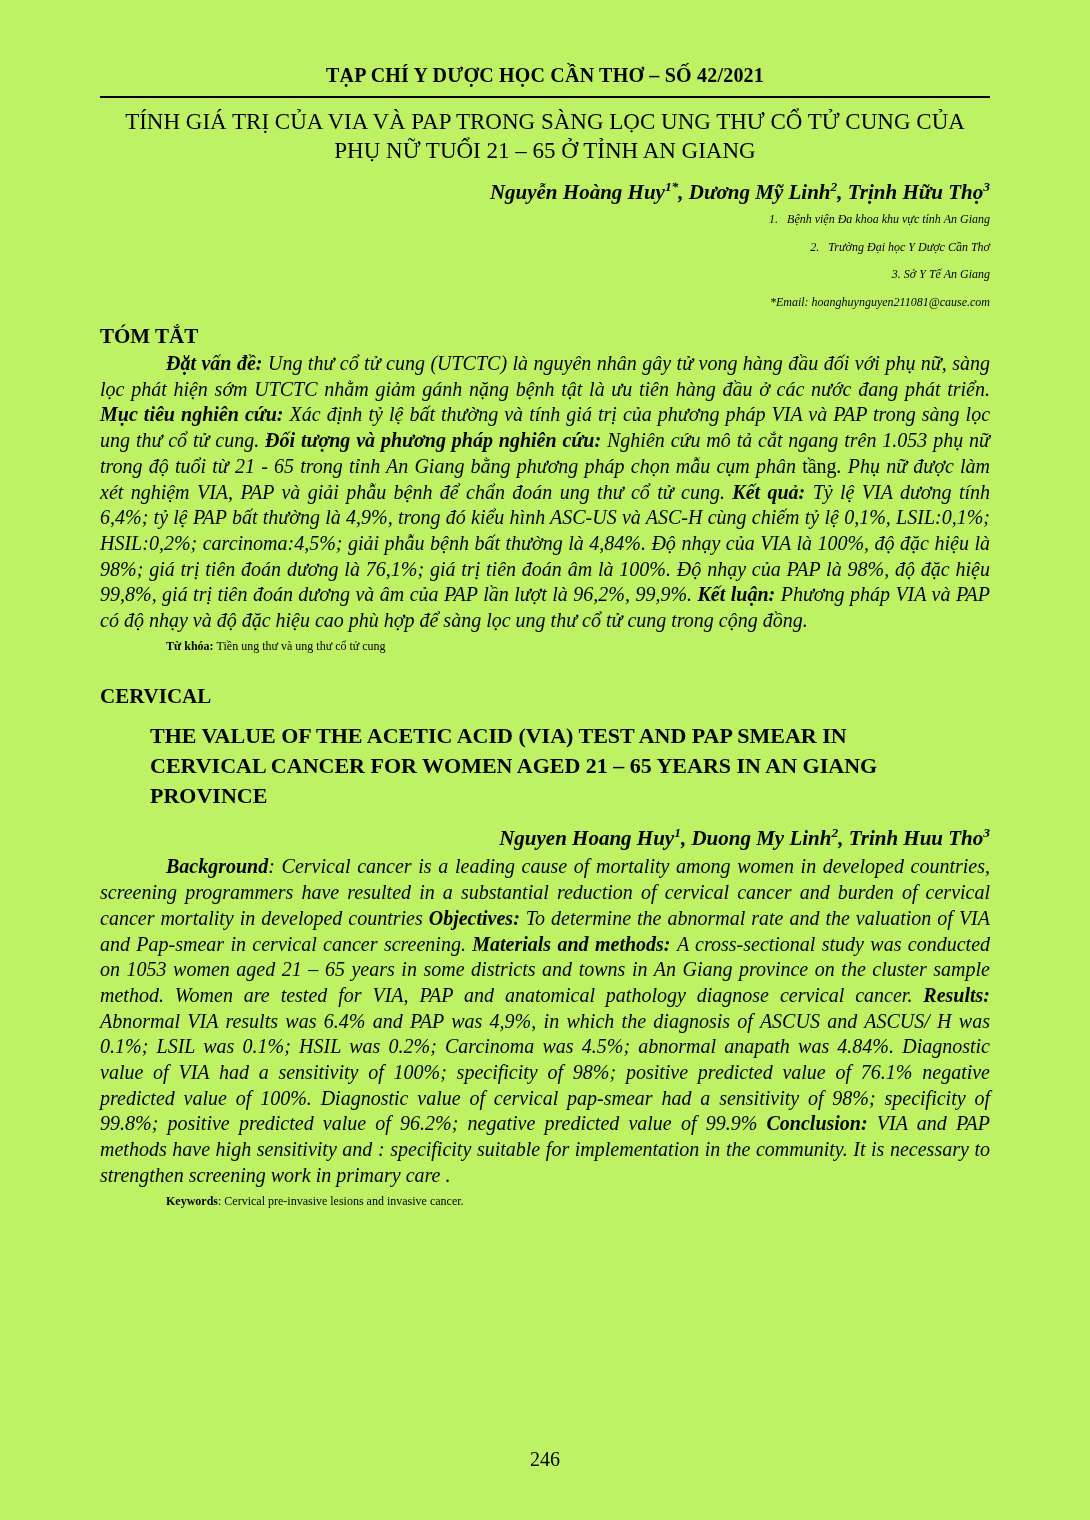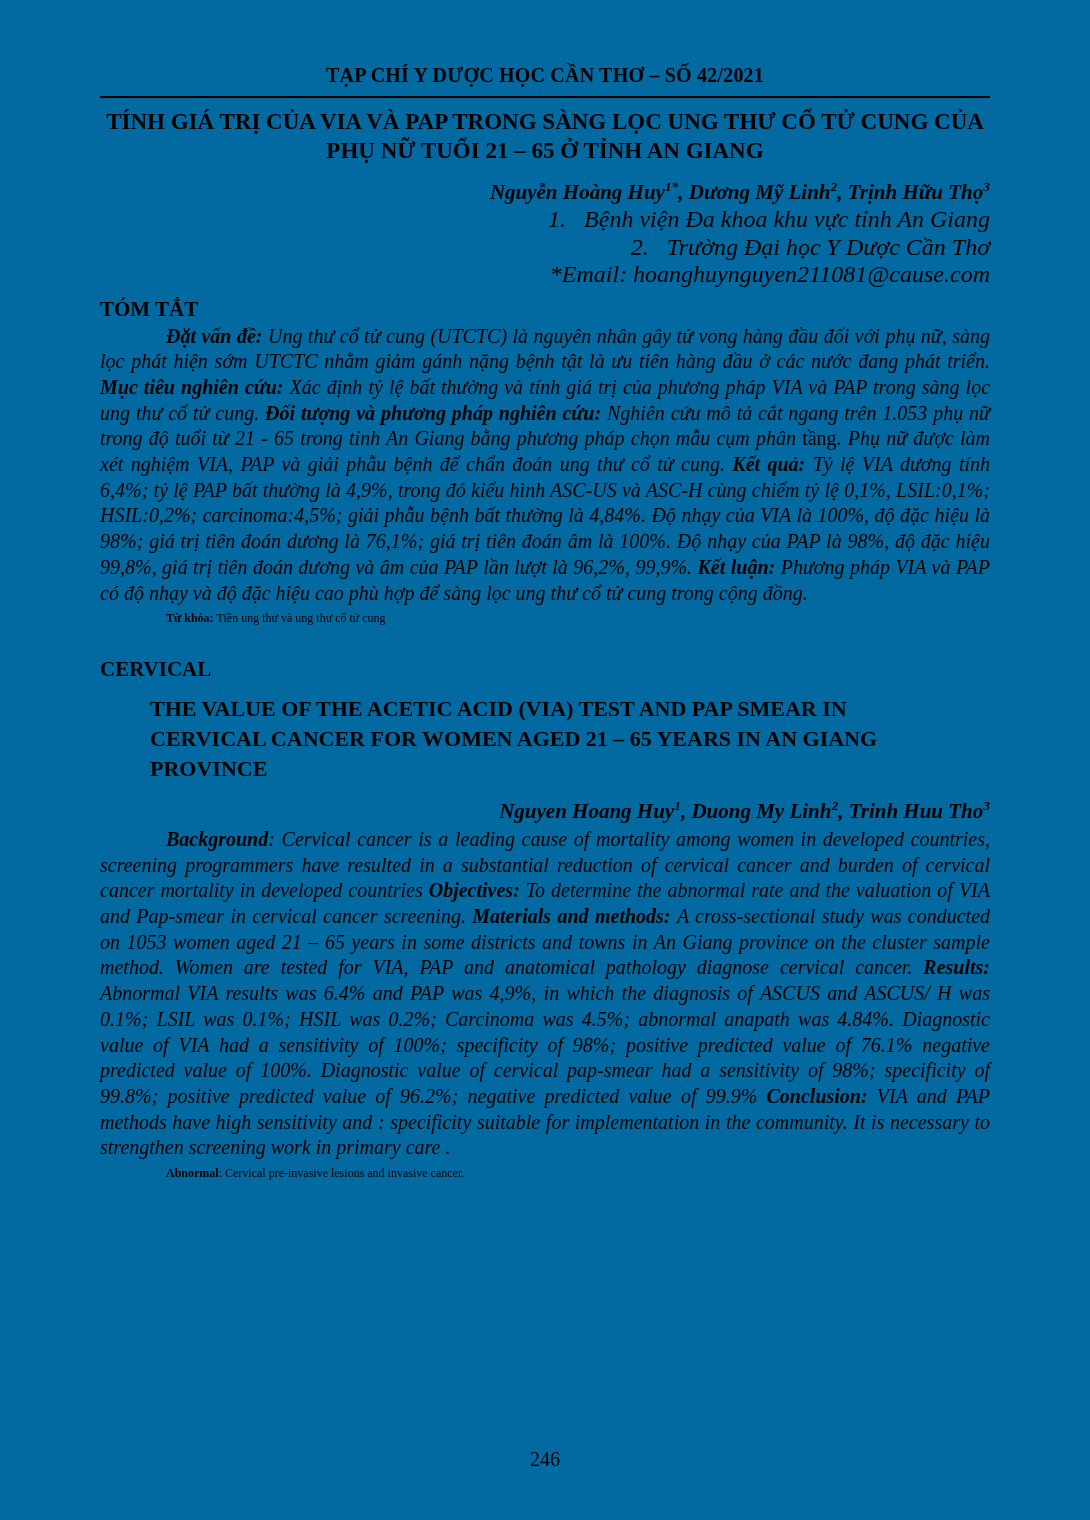--- a/index.html
+++ b/index.html
@@ -5,54 +5,54 @@
   html, body {
     margin: 0;
     padding: 0;
     background: #e8e8e8;
   }
   .page {
     position: relative;
     width: 1090px;
     height: 1520px;
     margin: 0 auto;
-    background: #0369a1;
+    background: #bef264;
     color: #000000;
     font-family: "Liberation Serif", "DejaVu Serif", serif;
     overflow: hidden;
     box-sizing: border-box;
     padding: 64px 100px 0 100px;
   }
   .journal-header {
     text-align: center;
     font-weight: bold;
     font-size: 20px;
     letter-spacing: 0.2px;
     padding-bottom: 9px;
     border-bottom: 2px solid #000;
   }
   .article-title {
     margin-top: 9px;
     text-align: center;
-    font-weight: bold;
+    font-weight: normal;
     font-size: 23px;
     line-height: 29px;
   }
   .authors-line {
     margin-top: 14px;
     text-align: right;
     font-weight: bold;
     font-style: italic;
     font-size: 21px;
     line-height: 27px;
   }
   .affil-block {
     text-align: right;
     font-style: italic;
-    font-size: 24px;
+    font-size: 12px;
     line-height: 27.5px;
   }
   .affil-line { white-space: pre; }
   .section-heading {
     font-weight: bold;
     font-size: 21px;
     line-height: 26px;
     margin-top: 7px;
   }
   .body-para {
@@ -99,35 +99,36 @@
 
   <div class="journal-header">TẠP CHÍ Y DƯỢC HỌC CẦN THƠ – SỐ 42/2021</div>
 
   <div class="article-title">TÍNH GIÁ TRỊ CỦA VIA VÀ PAP TRONG SÀNG LỌC UNG THƯ CỔ TỬ CUNG CỦA PHỤ NỮ TUỔI 21 – 65 Ở TỈNH AN GIANG</div>
 
   <div class="authors-line"><span>Nguyễn Hoàng Huy</span><sup>1*</sup><span>, Dương Mỹ Linh</span><sup>2</sup><span>, Trịnh Hữu Thọ</span><sup>3</sup></div>
 
   <div class="affil-block">
     <div class="affil-line">1.&nbsp;&nbsp;&nbsp;Bệnh viện Đa khoa khu vực tỉnh An Giang</div>
     <div class="affil-line">2.&nbsp;&nbsp;&nbsp;Trường Đại học Y Dược Cần Thơ</div>
+    <div class="affil-line">3. Sở Y Tế An Giang</div>
     <div class="affil-line">*Email: hoanghuynguyen211081@cause.com</div>
   </div>
 
   <div class="section-heading">TÓM TẮT</div>
 
   <div class="body-para"><span class="seg-bold">Đặt vấn đề: </span><span>Ung thư cổ tử cung (UTCTC) là nguyên nhân gây tử vong hàng đầu đối với phụ nữ, sàng lọc phát hiện sớm UTCTC nhằm giảm gánh nặng bệnh tật là ưu tiên hàng đầu ở các nước đang phát triển. </span><span class="seg-bold">Mục tiêu nghiên cứu: </span><span>Xác định tỷ lệ bất thường và tính giá trị của phương pháp VIA và PAP trong sàng lọc ung thư cổ tử cung. </span><span class="seg-bold">Đối tượng và phương pháp nghiên cứu: </span><span>Nghiên cứu mô tả cắt ngang trên 1.053 phụ nữ trong độ tuổi từ 21 - 65 trong tỉnh An Giang bằng phương pháp chọn mẫu cụm phân </span><span class="seg-upright">tầng</span><span>. Phụ nữ được làm xét nghiệm VIA, PAP và giải phẫu bệnh để chẩn đoán ung thư cổ tử cung. </span><span class="seg-bold">Kết quả: </span><span>Tỷ lệ VIA dương tính 6,4%; tỷ lệ PAP bất thường là 4,9%, trong đó kiểu hình ASC-US và ASC-H cùng chiếm tỷ lệ 0,1%, LSIL:0,1%; HSIL:0,2%; carcinoma:4,5%; giải phẫu bệnh bất thường là 4,84%. Độ nhạy của VIA là 100%, độ đặc hiệu là 98%; giá trị tiên đoán dương là 76,1%; giá trị tiên đoán âm là 100%. Độ nhạy của PAP là 98%, độ đặc hiệu 99,8%, giá trị tiên đoán dương và âm của PAP lần lượt là 96,2%, 99,9%. </span><span class="seg-bold">Kết luận: </span><span>Phương pháp VIA và PAP có độ nhạy và độ đặc hiệu cao phù hợp để sàng lọc ung thư cổ tử cung trong cộng đồng.</span></div>
 
   <div class="kw-line"><span class="seg-bold">Từ khóa: </span><span>Tiền ung thư và ung thư cổ tử cung</span></div>
 
   <div class="section-heading abstract-heading">CERVICAL</div>
 
   <div class="en-title">THE VALUE OF THE ACETIC ACID (VIA) TEST AND PAP SMEAR IN CERVICAL CANCER FOR WOMEN AGED 21 – 65 YEARS IN AN GIANG PROVINCE</div>
 
   <div class="authors-line"><span>Nguyen Hoang Huy</span><sup>1</sup><span>, Duong My Linh</span><sup>2</sup><span>, Trinh Huu Tho</span><sup>3</sup></div>
 
 
   <div class="body-para"><span class="seg-bold">Background</span><span>: Cervical cancer is a leading cause of mortality among women in developed countries, screening programmers have resulted in a substantial reduction of cervical cancer and burden of cervical cancer mortality in developed countries </span><span class="seg-bold">Objectives: </span><span>To determine the abnormal rate and the valuation of VIA and Pap-smear in cervical cancer screening. </span><span class="seg-bold">Materials and methods: </span><span>A cross-sectional study was conducted on 1053 women aged 21 – 65 years in some districts and towns in An Giang province on the cluster sample method. Women are tested for VIA, PAP and anatomical pathology diagnose cervical cancer. </span><span class="seg-bold">Results: </span><span>Abnormal VIA results was 6.4% and PAP was 4,9%, in which the diagnosis of ASCUS and ASCUS/ H was 0.1%; LSIL was 0.1%; HSIL was 0.2%; Carcinoma was 4.5%; abnormal anapath was 4.84%.  Diagnostic value of VIA had a sensitivity of 100%; specificity of 98%; positive predicted value of 76.1% negative predicted value of 100%. Diagnostic value of cervical pap-smear had a sensitivity of 98%; specificity of 99.8%; positive predicted value of 96.2%; negative predicted value of 99.9%  </span><span class="seg-bold">Conclusion: </span><span>VIA and PAP methods have high sensitivity and : specificity suitable for implementation in the community. It is necessary to strengthen screening work in primary care .</span></div>
 
-  <div class="kw-line"><span class="seg-bold">Abnormal</span><span>: Cervical pre-invasive lesions and invasive cancer.</span></div>
+  <div class="kw-line"><span class="seg-bold">Keywords</span><span>: Cervical pre-invasive lesions and invasive cancer.</span></div>
 
   <div class="page-number">246</div>
 
 </div>
 
 </body></html>

